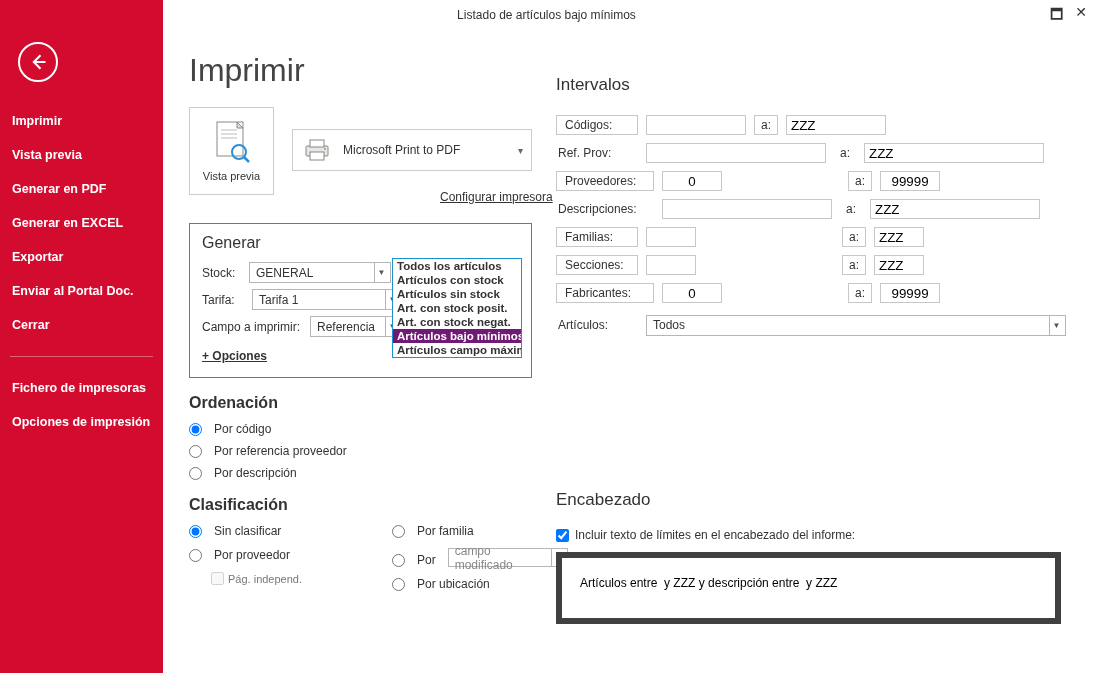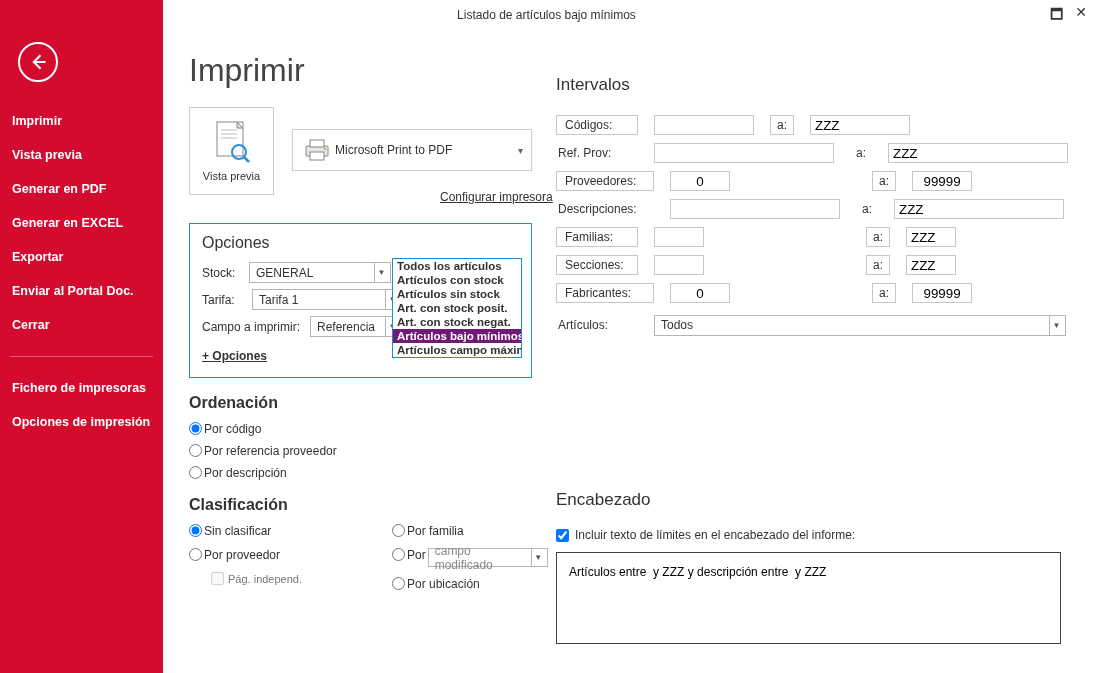--- a/index.html
+++ b/index.html
@@ -11,54 +11,54 @@
   .sidebar { position: absolute; left: 0; top: 0; width: 163px; height: 673px; background: #d20b2f; color: #fff; padding-top: 30px; }
   .sidebar .back-btn { width: 40px; height: 40px; border: 2px solid #fff; border-radius: 50%; margin: 12px 0 22px 18px; display:flex; align-items:center; justify-content:center; cursor:pointer;}
   .sidebar .back-btn svg { width: 20px; height: 20px; }
   .sidebar .nav-item { padding: 10px 12px; font-size: 12.5px; cursor: pointer; font-weight: 600; }
   .sidebar .divider { border-top: 1px solid rgba(255,255,255,0.35); margin: 14px 10px; }
   .main { position: absolute; left: 163px; top: 30px; right: 0; bottom: 0; padding: 22px 22px 10px 26px; }
   .page-title { font-size: 32px; font-weight: 300; color: #444; margin-bottom: 18px; }
   .top-row { display: flex; gap: 18px; align-items: flex-start; }
   .preview-btn { width: 85px; height: 88px; border: 1px solid #ccc; display:flex; flex-direction:column; align-items:center; justify-content:center; gap:6px; cursor:pointer; }
   .preview-btn .label { font-size: 11px; }
-  .printer-select { height: 42px; width: 240px; border: 1px solid #ccc; display:flex; align-items:center; padding:0 10px; gap:4px; margin-top: 22px; cursor:pointer; position:relative; }
+  .printer-select { height: 42px; width: 240px; border: 1px solid #ccc; display:flex; align-items:center; padding:0 10px; gap:12px; margin-top: 22px; cursor:pointer; position:relative; }
   .printer-select .chevron { position:absolute; right:8px; top:50%; transform:translateY(-50%); font-size:10px; color:#666; }
   .config-link { font-size: 12px; color: #333; text-decoration: underline; cursor:pointer; position:absolute; left: 277px; top: 160px; }
   .opciones-panel { border: 1px solid #1c91d0; width: 343px; padding: 10px 10px 14px 12px; margin-top: 28px; position: relative; }
   .opciones-panel h3 { font-size: 16px; font-weight: 400; color: #333; margin-bottom: 10px;}
   .field-row { display:flex; align-items:center; gap:8px; margin-bottom:6px; }
   .field-row .lbl { width: 100px; font-size: 12px; }
   .field-row .lbl.short { width: 42px; }
   .select { border:1px solid #b5b5b5; height:21px; background:#fff; display:flex; align-items:center; padding:0 28px 0 6px; position:relative; font-size:12px; cursor:pointer; }
   .select .chev { position:absolute; right:2px; top:0; bottom:0; width:14px; border-left:1px solid #b5b5b5; display:flex; align-items:center; justify-content:center; font-size:8px; color:#555;}
   .link-opt { font-size:12px; text-decoration:underline; cursor:pointer; font-weight:600; margin-top:6px; display:inline-block; }
   .dropdown-open { position:absolute; top:34px; left:202px; width:130px; background:#fff; border:1px solid #1c91d0; z-index:10; }
   .dropdown-open .opt { padding:1px 4px; font-size:11.5px; cursor:pointer; white-space:nowrap; overflow:hidden;font-weight:bold; }
   .dropdown-open .opt.selected { background:#701a75; color:#fff; }
   h3.section { font-size:16px; font-weight:700; color:#333; margin:16px 0 10px 0; }
   .radio-col { display:flex; flex-direction:column; gap:8px; }
-  .radio-row { display:flex; align-items:flex-start; gap:2px; font-size:12px; cursor:pointer;}
+  .radio-row { display:flex; align-items:flex-end; gap:12px; font-size:12px; cursor:pointer;}
   .radio-row input[type=radio]{cursor:pointer;}
   .clasif-cols { display:flex; gap:90px; }
   .clasif-cols .left-col { display:flex; flex-direction:column; gap:10px; }
   .clasif-cols .right-col { display:flex; flex-direction:column; gap:10px; }
   .intervalos { position:absolute; left: 393px; top: 45px; width: 510px;}
   .intervalos h3 { font-size: 17px; font-weight:400; margin-bottom:18px;}
-  .int-row { display:flex; align-items:center; gap:16px; margin-bottom:4px; font-size:12px; height:24px;}
+  .int-row { display:flex; align-items:center; gap:8px; margin-bottom:4px; font-size:12px; height:24px;}
   .int-row .lbl-box { border:1px solid #c7c7c7; padding:2px 8px; min-width:82px; background:#fff; }
   .int-row .lbl-plain { min-width:82px; padding:2px 2px; }
   .int-row .a-box { border:1px solid #c7c7c7; padding:2px 6px; background:#fff; }
   .int-row .a-plain { padding:2px 6px; }
   .int-row .inp { border:1px solid #c7c7c7; height:20px; padding:0 4px; background:#fff; }
   .int-row .inp.center { text-align:center; }
   .encab { position:absolute; left:393px; top:460px; width:505px; }
   .encab h3 { font-size:17px; font-weight:400; margin-bottom:18px; }
   .encab .chk-row { display:flex; align-items:center; gap:6px; font-size:12px; margin-bottom:10px; cursor:pointer; }
-  .encab textarea { width:100%; height:92px; border:1px solid #404040; font-family:inherit; font-size:12px; padding:12px; resize:none;}
+  .encab textarea { width:100%; height:72px; border:6px solid #404040; font-family:inherit; font-size:12px; padding:18px; resize:none;}
   .chk-row input[type=checkbox]{cursor:pointer;}
   .indent { margin-left: 22px; display:flex; align-items:center; gap:4px; color:#777; font-size:11px;}
   .indent input[type=checkbox]{cursor:default;}
 </style>
 </head>
 <body>
 
 <div class="titlebar">
   <span class="title">Listado de artículos bajo mínimos</span>
   <div class="window-controls">
@@ -108,21 +108,21 @@
         <rect x="7" y="14" width="14" height="8" fill="#fff" stroke="#888"></rect>
         <circle cx="22" cy="11" r="1" fill="#6bbf4a"></circle>
       </svg>
       <span>Microsoft Print to PDF</span>
       <span class="chevron">▾</span>
     </div>
   </div>
   <span class="config-link">Configurar impresora</span>
 
   <div class="opciones-panel">
-    <h3>Opciones</h3>
+    <h3>Generar</h3>
     <div class="field-row">
       <span class="lbl short">Stock:</span>
       <div class="select" style="width:150px">
         <span>GENERAL</span>
         <span class="chev">▼</span>
       </div>
       <div class="select" style="width:122px">
         <span style="overflow:hidden; white-space:nowrap;">Artículos bajo mínimo</span>
         <span class="chev">▼</span>
       </div>

